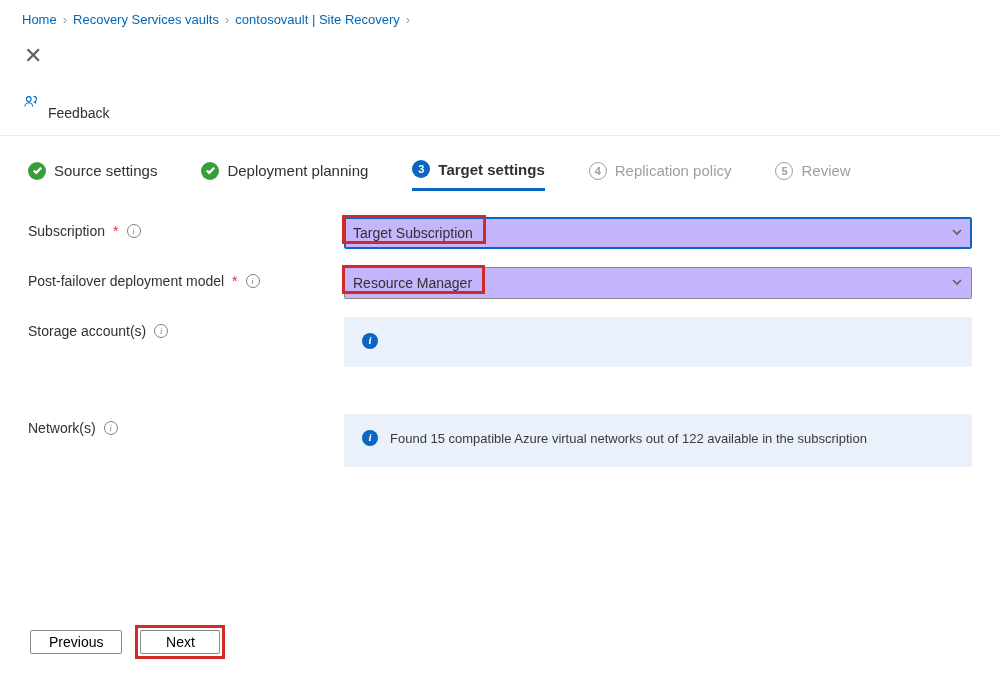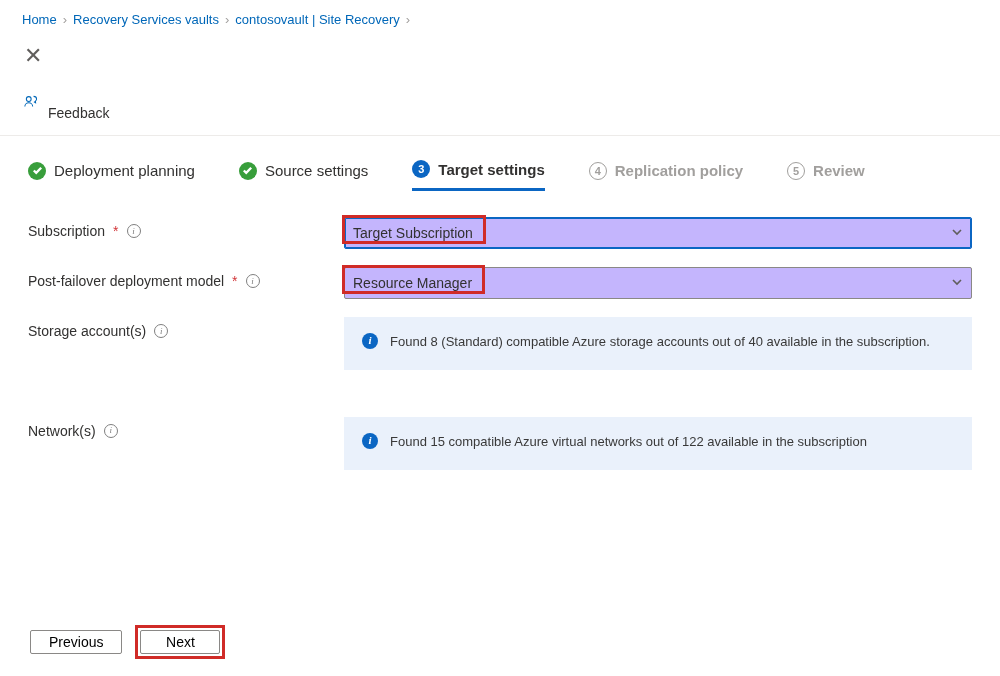--- a/index.html
+++ b/index.html
@@ -62,21 +62,21 @@
   }
   .step{display:flex;align-items:center;gap:8px;white-space:nowrap;cursor:pointer;padding-bottom:10px;}
   .step .circle{width:18px;height:18px;border-radius:50%;display:flex;align-items:center;justify-content:center;font-size:11px;font-weight:600;}
   .step.done .circle{background:var(--green);}
   .step.done .circle svg{width:11px;height:11px;stroke:#fff;stroke-width:2.6;fill:none;}
   .step.done .label{color:var(--text);}
   .step.current .circle{background:var(--azure-blue);color:#fff;}
   .step.current .label{font-weight:600;color:var(--text);}
   .step.current{border-bottom:3px solid var(--azure-blue);}
   .step.future .circle{border:1.3px solid var(--light-muted);color:var(--light-muted);background:#fff;}
-  .step.future .label{color:var(--light-muted);font-weight:bold;}
+  .step.future .label{color:var(--light-muted);}
 
   
   .form{padding:26px 28px 0 28px;}
   .row{display:flex;align-items:flex-start;margin-bottom:18px;}
   .row .lbl{width:316px;display:flex;align-items:center;gap:8px;padding-top:6px;font-size:14px;}
   .row .lbl .req{color:#d13438;}
   .info-icon{width:14px;height:14px;border:1px solid #808080;border-radius:50%;display:inline-flex;align-items:center;justify-content:center;font-size:9px;line-height:1;color:#808080;font-style:normal;font-family:"Segoe UI";cursor:help;}
   .info-icon::after{content:"i";font-style:italic;font-family:Georgia, serif;}
 
   .select{
@@ -143,29 +143,29 @@
   <span class="label">Feedback</span>
 </div>
 
 <div class="stepper">
   <div class="step done">
     <span class="circle">
         <svg viewBox="0 0 12 12">
           <path d="M2 6l2.6 2.6L10 3"></path>
         </svg>
       </span>
-    <span class="label">Deployment planning</span>
+    <span class="label">Source settings</span>
   </div>
   <div class="step done">
     <span class="circle">
         <svg viewBox="0 0 12 12">
           <path d="M2 6l2.6 2.6L10 3"></path>
         </svg>
       </span>
-    <span class="label">Source settings</span>
+    <span class="label">Deployment planning</span>
   </div>
   <div class="step current">
     <span class="circle">3</span>
     <span class="label">Target settings</span>
   </div>
   <div class="step future">
     <span class="circle">4</span>
     <span class="label">Replication policy</span>
   </div>
   <div class="step future">
@@ -206,21 +206,20 @@
     </div>
   </div>
 
   <div class="row" style="margin-bottom:47px;">
     <div class="lbl">
       <span>Storage account(s)</span>
       <span class="info-icon"></span>
     </div>
     <div class="info-box">
       <span class="i-badge">i</span>
-      <span>Found 8 (Standard) compatible Azure storage accounts out of 40 available in the subscription.</span>
     </div>
   </div>
 
   <div class="row">
     <div class="lbl">
       <span>Network(s)</span>
       <span class="info-icon"></span>
     </div>
     <div class="info-box">
       <span class="i-badge">i</span>

